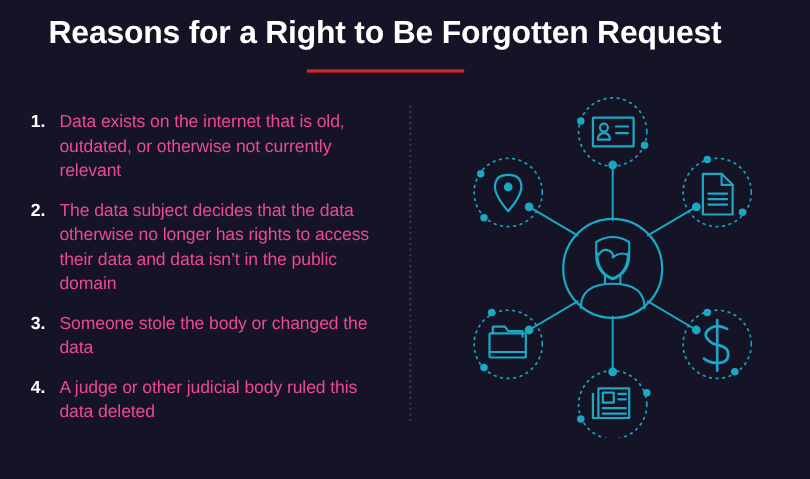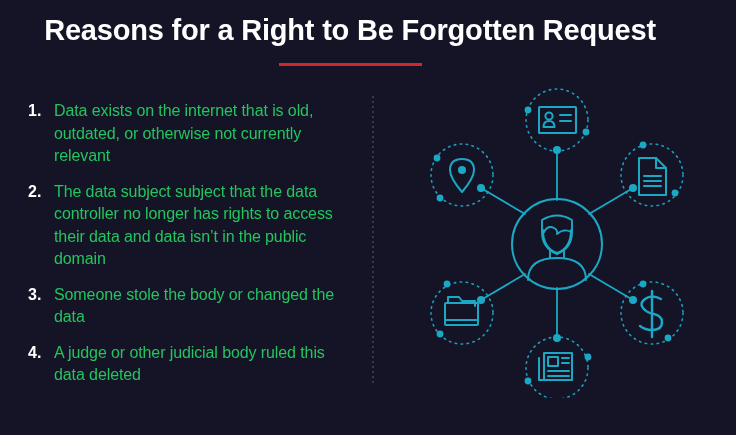--- a/index.html
+++ b/index.html
@@ -59,21 +59,21 @@
   }
   .reason-number {
     flex: 0 0 26px;
     color: #ffffff;
     font-size: 16px;
     font-weight: bold;
     line-height: 22.5px;
     padding-top: 0px;
   }
   .reason-text {
-    color: #22c55e;
+    color: #ec4899;
     font-size: 16px;
     line-height: 22.5px;
     letter-spacing: -0.1px;
   }
 
   
   #diagram {
     position: absolute;
     left: 400px; top: 88px;
     width: 320px; height: 310px;
@@ -109,21 +109,21 @@
 
   <div id="reasons-list">
 
     <div class="reason-item">
       <div class="reason-number">1.</div>
       <div class="reason-text">Data exists on the internet that is old, outdated, or otherwise not currently relevant</div>
     </div>
 
     <div class="reason-item">
       <div class="reason-number">2.</div>
-      <div class="reason-text">The data subject subject that the data controller no longer has rights to access their data and data isn’t in the public domain</div>
+      <div class="reason-text">The data subject decides that the data otherwise no longer has rights to access their data and data isn’t in the public domain</div>
     </div>
 
     <div class="reason-item">
       <div class="reason-number">3.</div>
       <div class="reason-text">Someone stole the body or changed the data</div>
     </div>
 
     <div class="reason-item">
       <div class="reason-number">4.</div>
       <div class="reason-text">A judge or other judicial body ruled this data deleted</div>

